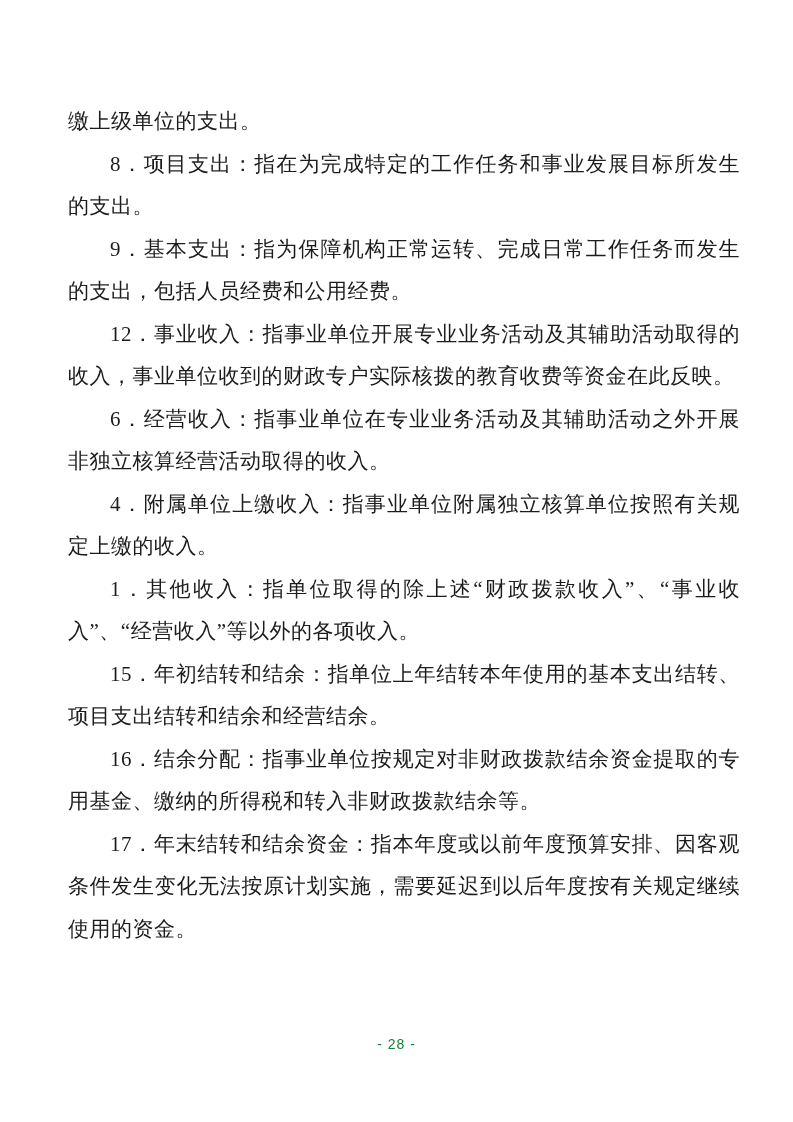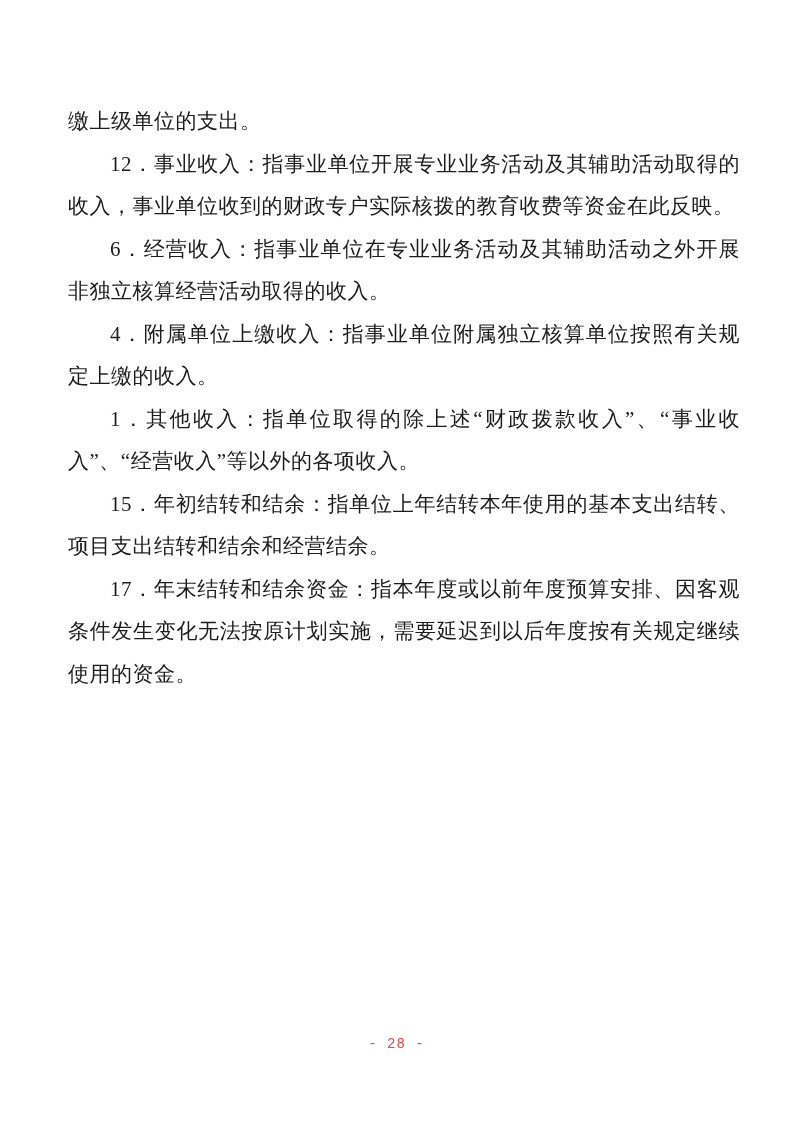--- a/index.html
+++ b/index.html
@@ -36,31 +36,34 @@
     text-indent: 0;
   }
   .footer {
     position: absolute;
     top: 1036px;
     left: 0;
     width: 100%;
     text-align: center;
     font-size: 14px;
     letter-spacing: 1px;
-    color: #ef4444;
-    font-family: Liberation Mono, monospace;
+    color: #15803d;
+    font-family: Liberation Sans, sans-serif;
   }
 </style>
 </head>
 <body>
 
 <div class="page">
   <div class="content">
     <p class="cont">缴上级单位的支出。</p>
+    <p>8．项目支出：指在为完成特定的工作任务和事业发展目标所发生的支出。</p>
+    <p>9．基本支出：指为保障机构正常运转、完成日常工作任务而发生的支出，包括人员经费和公用经费。</p>
     <p>12．事业收入：指事业单位开展专业业务活动及其辅助活动取得的收入，事业单位收到的财政专户实际核拨的教育收费等资金在此反映。</p>
     <p>6．经营收入：指事业单位在专业业务活动及其辅助活动之外开展非独立核算经营活动取得的收入。</p>
     <p>4．附属单位上缴收入：指事业单位附属独立核算单位按照有关规定上缴的收入。</p>
     <p>1．其他收入：指单位取得的除上述“财政拨款收入”、“事业收入”、“经营收入”等以外的各项收入。</p>
     <p>15．年初结转和结余：指单位上年结转本年使用的基本支出结转、项目支出结转和结余和经营结余。</p>
+    <p>16．结余分配：指事业单位按规定对非财政拨款结余资金提取的专用基金、缴纳的所得税和转入非财政拨款结余等。</p>
     <p>17．年末结转和结余资金：指本年度或以前年度预算安排、因客观条件发生变化无法按原计划实施，需要延迟到以后年度按有关规定继续使用的资金。</p>
   </div>
   <div class="footer">- 28 -</div>
 </div>
 
 </body></html>

